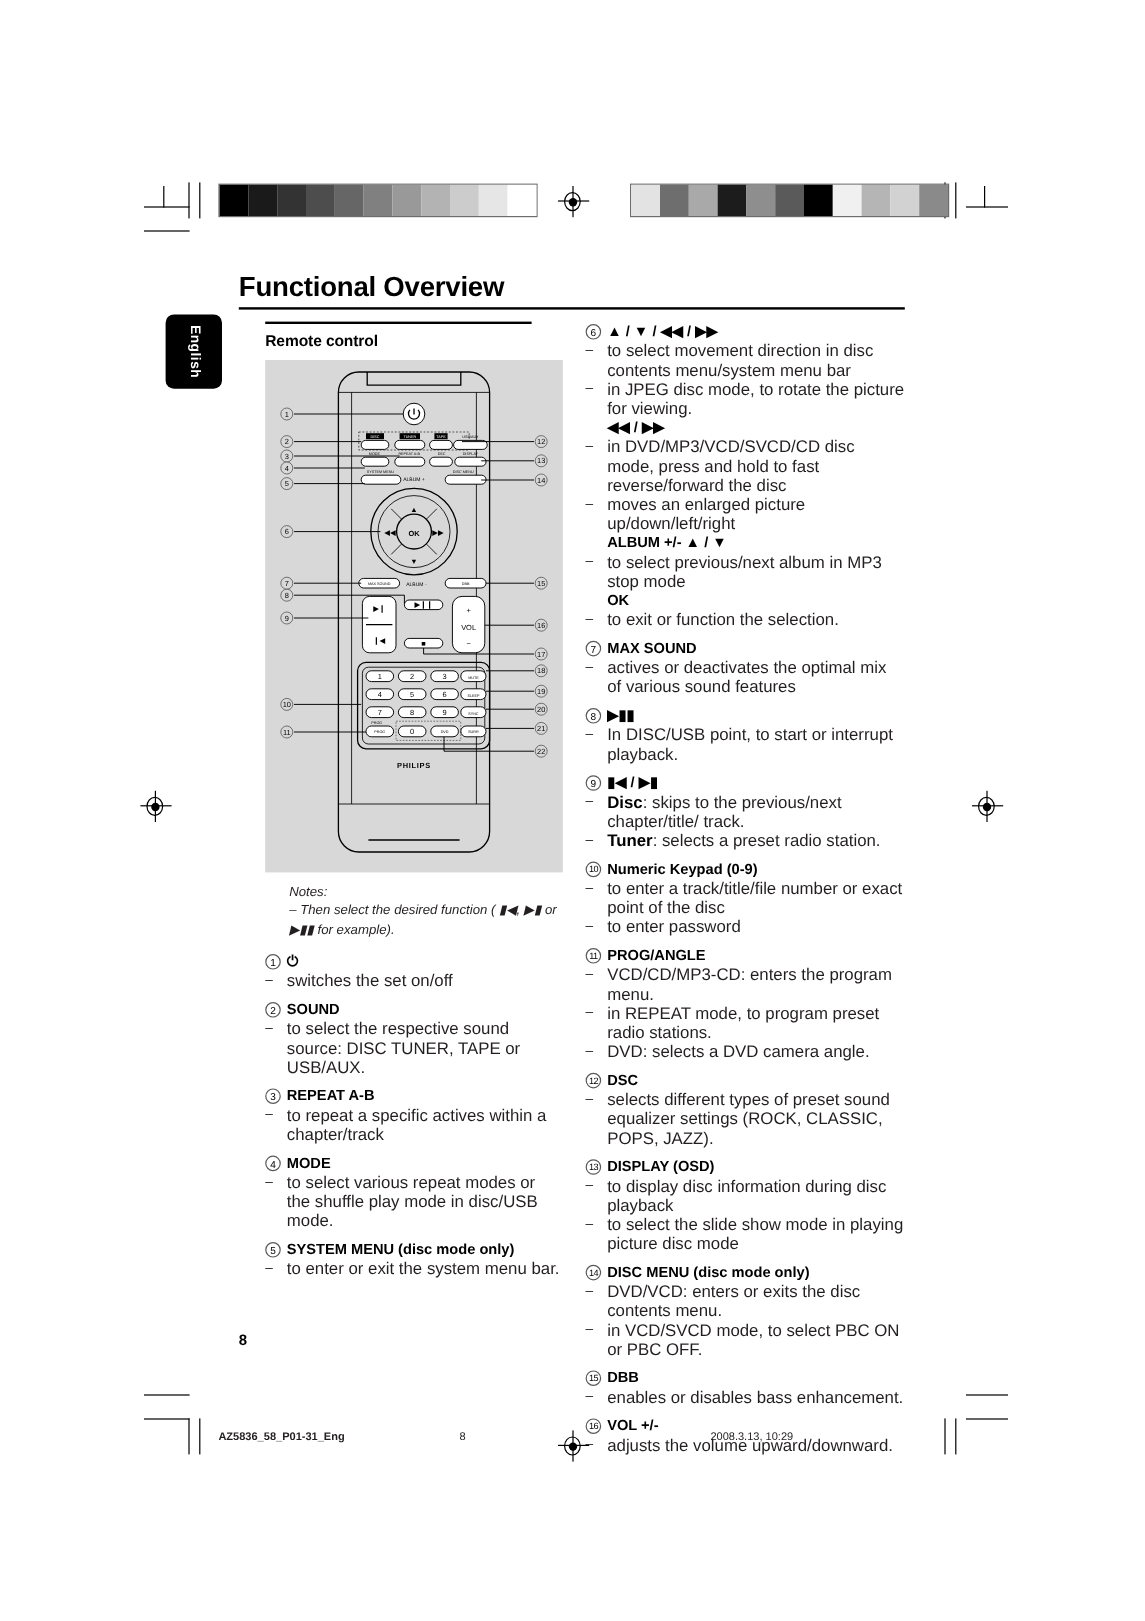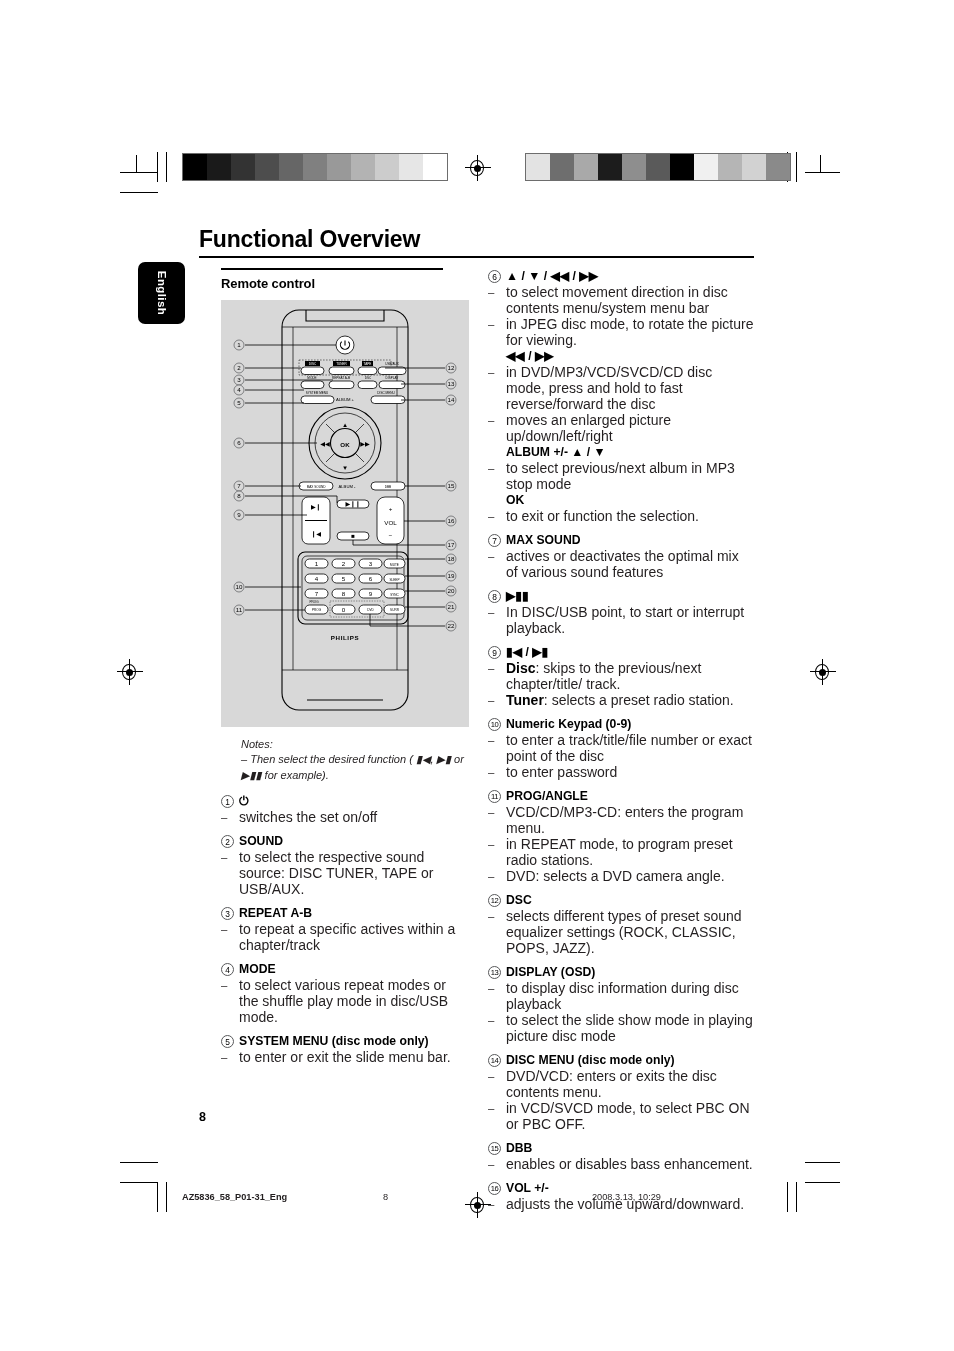--- a/index.html
+++ b/index.html
@@ -555,21 +555,21 @@
             <span class="btext">to select various repeat modes or the shuffle play mode in disc/USB mode.</span>
           </div>
         </div>
         <div class="entry">
           <div class="entry-head">
             <span class="num">5</span>
             <span class="head-label">SYSTEM MENU (disc mode only)</span>
           </div>
           <div class="bullet">
             <span class="dash">–</span>
-            <span class="btext">to enter or exit the slide menu bar.</span>
+            <span class="btext">to enter or exit the system menu bar.</span>
           </div>
         </div>
       </div>
   </div>
 
   <div class="col-right">
     <div id="right-entries">
         <div class="entry">
           <div class="entry-head">
             <span class="num">6</span>

